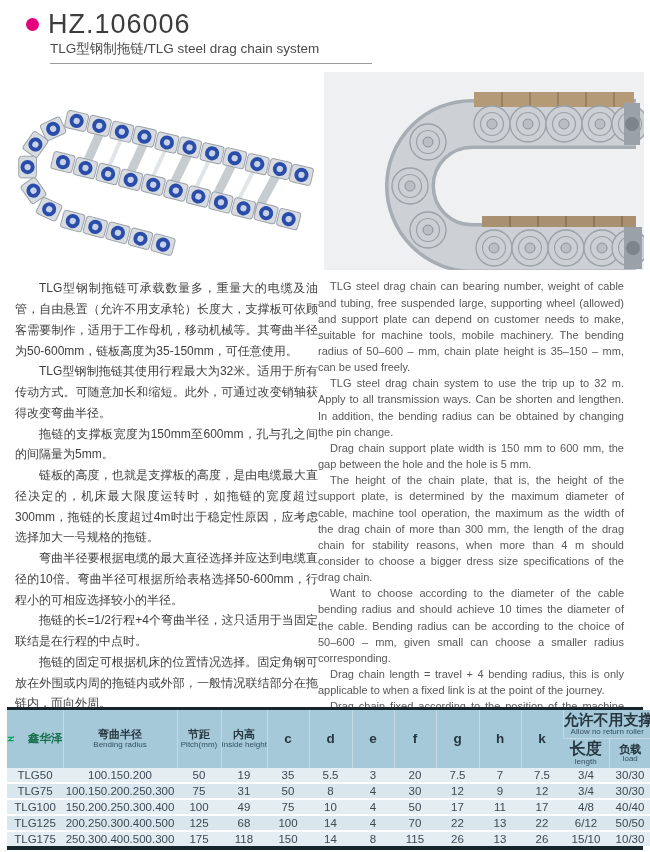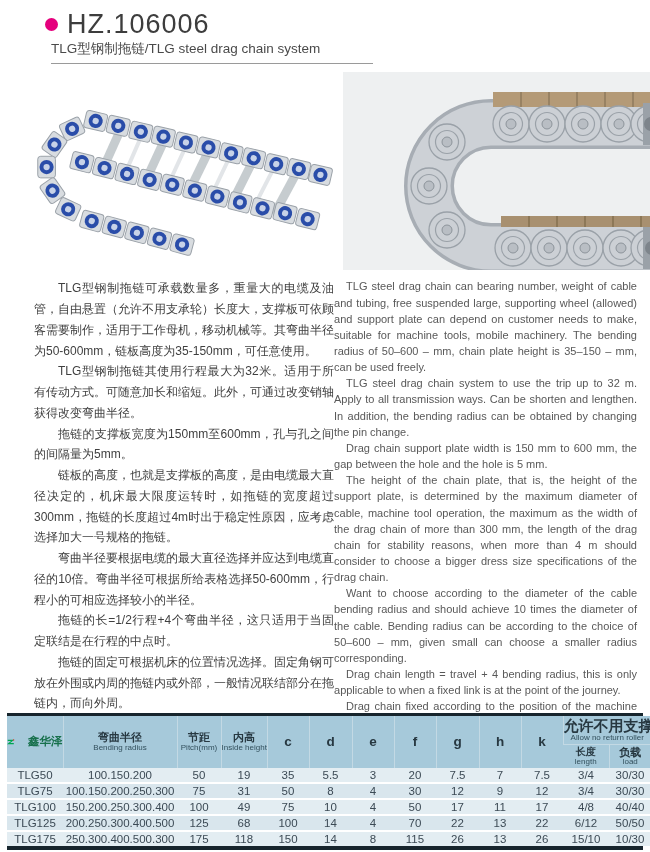--- a/index.html
+++ b/index.html
@@ -12,29 +12,29 @@
     --table_row_alt_bg:#d9e6ed;
     --table_dark_border:#17252d;
     --table_text:#3c4a55;
     --logo_green:#00a651;
     --brand_text:#17704c;
   }
   *{box-sizing:border-box;margin:0;padding:0}
   html,body{background:#fff}
   .page{
     width:650px;height:852px;background:#ffffff;overflow:hidden;
-    font-family:"Liberation Sans","DejaVu Sans",sans-serif;position:relative;padding-left:19px;
+    font-family:"Liberation Sans","DejaVu Sans",sans-serif;position:relative;
   }
   
   .hdr{padding:10px 0 0 26px}
   .title-row{display:flex;align-items:center;gap:9px}
   .bullet{width:13px;height:13px;border-radius:50%;background:var(--accent_pink);flex:0 0 auto}
   .code{font-size:27px;font-weight:400;color:var(--title_text);letter-spacing:1px;line-height:1.05}
   .subtitle{
-    margin-left:6px;margin-top:2px;font-size:13.5px;color:#4a4a4a;
+    margin-left:24px;margin-top:2px;font-size:13.5px;color:#4a4a4a;
     width:322px;padding-bottom:5px;border-bottom:1px solid #9a9a9a;
   }
   
   .photos{display:flex;margin-top:8px;height:198px}
   .photo{flex:0 0 auto;display:block}
   .photo.left{width:324px;padding-left:6px}
   .photo.right{width:320px}
   
   .cols{display:flex;padding:8px 13px 0 15px}
   .col{text-align:justify}
@@ -277,21 +277,21 @@
           <th rowspan="2" class="letter">g</th>
           <th rowspan="2" class="letter">h</th>
           <th rowspan="2" class="letter">k</th>
           <th colspan="2" class="group">
             <div class="zh" style="font-size:15px">允许不用支撑轮时</div>
             <div class="en">Allow no return roller</div>
           </th>
         </tr>
         <tr>
           <th>
-            <div class="zh" style="font-size:10px">长度</div>
+            <div class="zh" style="font-size:16px">长度</div>
             <div class="en">length</div>
           </th>
           <th>
             <div class="zh" style="font-size:11px">负载</div>
             <div class="en">load</div>
           </th>
         </tr>
       </thead>
       <tbody>
           <tr>

